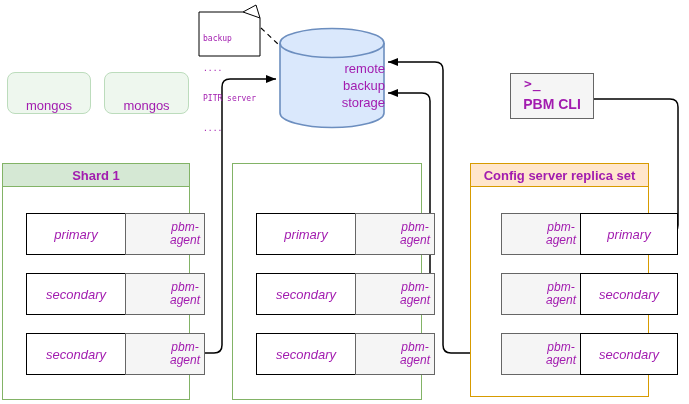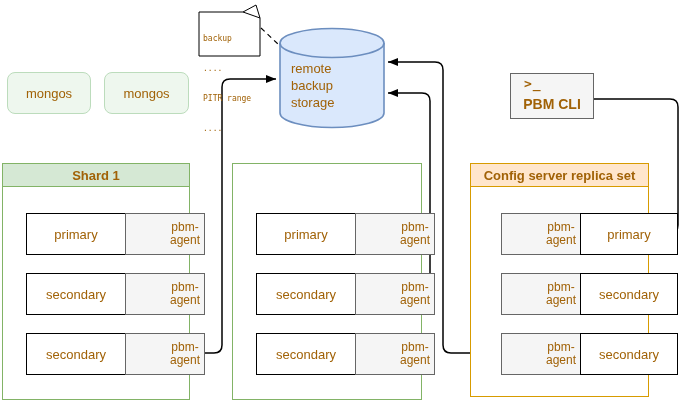--- a/index.html
+++ b/index.html
@@ -1,38 +1,38 @@
 <!DOCTYPE html>
 <html><head>
 <meta charset="utf-8">
 <style>
   html,body { margin:0; padding:0; background:#fff; }
   .canvas {
     position:relative; width:689px; height:404px; background:#ffffff;
-    font-family:"Liberation Sans", sans-serif; overflow:hidden; color:#a16207;
+    font-family:"Liberation Sans", sans-serif; overflow:hidden; color:#a21caf;
   }
   
   .wires { position:absolute; left:0; top:0; width:689px; height:404px; pointer-events:none; }
 
   
   .note { position:absolute; left:198px; top:3px; width:64px; height:54px; }
   .note svg { position:absolute; left:0; top:0; }
   .note-text { position:absolute; left:5px; top:11px; font-family:"DejaVu Sans Mono", monospace;
                font-size:8px; line-height:10px; white-space:pre; }
 
   
   .cylinder { position:absolute; left:279px; top:27px; width:106px; height:102px; }
   .cylinder svg { position:absolute; left:0; top:0; }
-  .cylinder-label { position:absolute; left:12px; top:33px; width:106px; text-align:left;
+  .cylinder-label { position:absolute; left:0; top:33px; width:106px; text-align:right;
                     font-size:13px; line-height:17px; }
 
   
   .mongos { position:absolute; width:82px; height:40px; background:#eef7ee;
             border:1px solid #bcdcbc; border-radius:8px; display:flex;
-            align-items:center; justify-content:center; font-size:13px; }
+            align-items:flex-end; justify-content:center; font-size:13px; }
   .mongos.m1 { left:7px; top:72px; }
   .mongos.m2 { left:104px; top:72px; width:83px; }
 
   
   .pbmcli { position:absolute; left:510px; top:73px; width:82px; height:44px;
             background:#f5f5f5; border:1px solid #666; }
   .pbmcli .prompt { position:absolute; left:13px; top:2px; font-family:"DejaVu Sans Mono", monospace;
                     font-weight:bold; font-size:13px; letter-spacing:1px; }
   .pbmcli .cli-label { position:absolute; left:0; bottom:6px; width:100%; text-align:center;
                        font-weight:bold; font-size:14px; }
@@ -42,21 +42,21 @@
   .cluster.green  { border:1px solid #82b366; }
   .cluster.orange { border:1px solid #d79b00; }
   .cluster-header { height:23px; display:flex; align-items:center; justify-content:center;
                     font-weight:bold; font-size:13px; box-sizing:border-box; }
   .green  .cluster-header { background:#d5e8d4; border-bottom:1px solid #82b366; }
   .orange .cluster-header { background:#ffe6cc; border-bottom:1px solid #d79b00; }
   .cluster.shard1 { left:2px;   top:163px; width:188px; height:237px; }
   .cluster.shard2 { left:232px; top:163px; width:190px; height:237px; }
   .cluster.config { left:470px; top:163px; width:179px; height:234px; }
 
-  .row { position:absolute; display:flex; }
+  .row { position:absolute; display:flex;font-style:italic; }
   .shard1 .row, .shard2 .row { left:23px; }
   .config .row { left:30px; }
   .row.r1 { top:49px; }
   .row.r2 { top:109px; }
   .row.r3 { top:169px; }
   .member { width:98px; height:40px; background:#fff; border:1px solid #000;
             display:flex; align-items:center; justify-content:center; font-size:13px;
             box-sizing:content-box; }
   .config .member { width:96px; }
   .agent { width:38px; height:40px; background:#f5f5f5; border:1px solid #666;
@@ -84,21 +84,21 @@
   </svg>
 
   <div class="note">
     <svg width="64" height="54">
       <path d="M1,9 H45 L58,2 L62,15 V53 H1 Z" fill="#fff" stroke="#000" stroke-width="1"></path>
       <path d="M45,9 L62,15" fill="none" stroke="#000" stroke-width="1"></path>
     </svg>
     <div class="note-text">
       <div>backup</div>
       <div>....</div>
-      <div>PITR range</div>
+      <div>PITR server</div>
       <div>....</div>
     </div>
   </div>
 
   <div class="cylinder">
     <svg width="106" height="102">
       <path d="M1,16 L1,86 A52,14.5 0 0 0 105,86 L105,16" fill="#dae8fc" stroke="#6c8ebf" stroke-width="1.6"></path>
       <ellipse cx="53" cy="16" rx="52" ry="14.5" fill="#dae8fc" stroke="#6c8ebf" stroke-width="1.6"></ellipse>
     </svg>
     <div class="cylinder-label">

